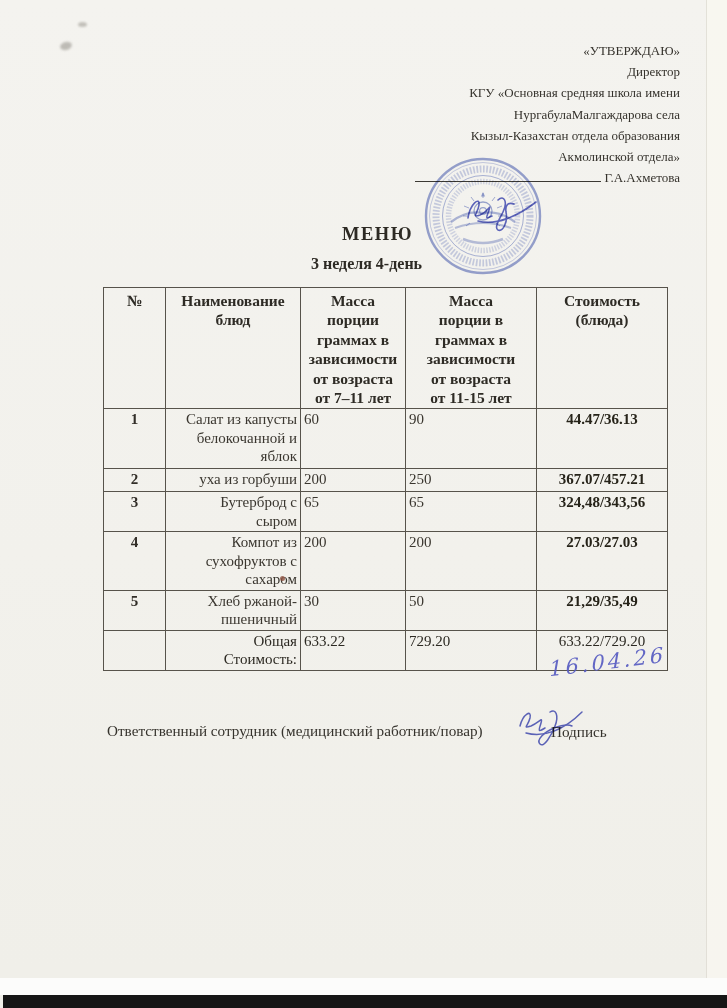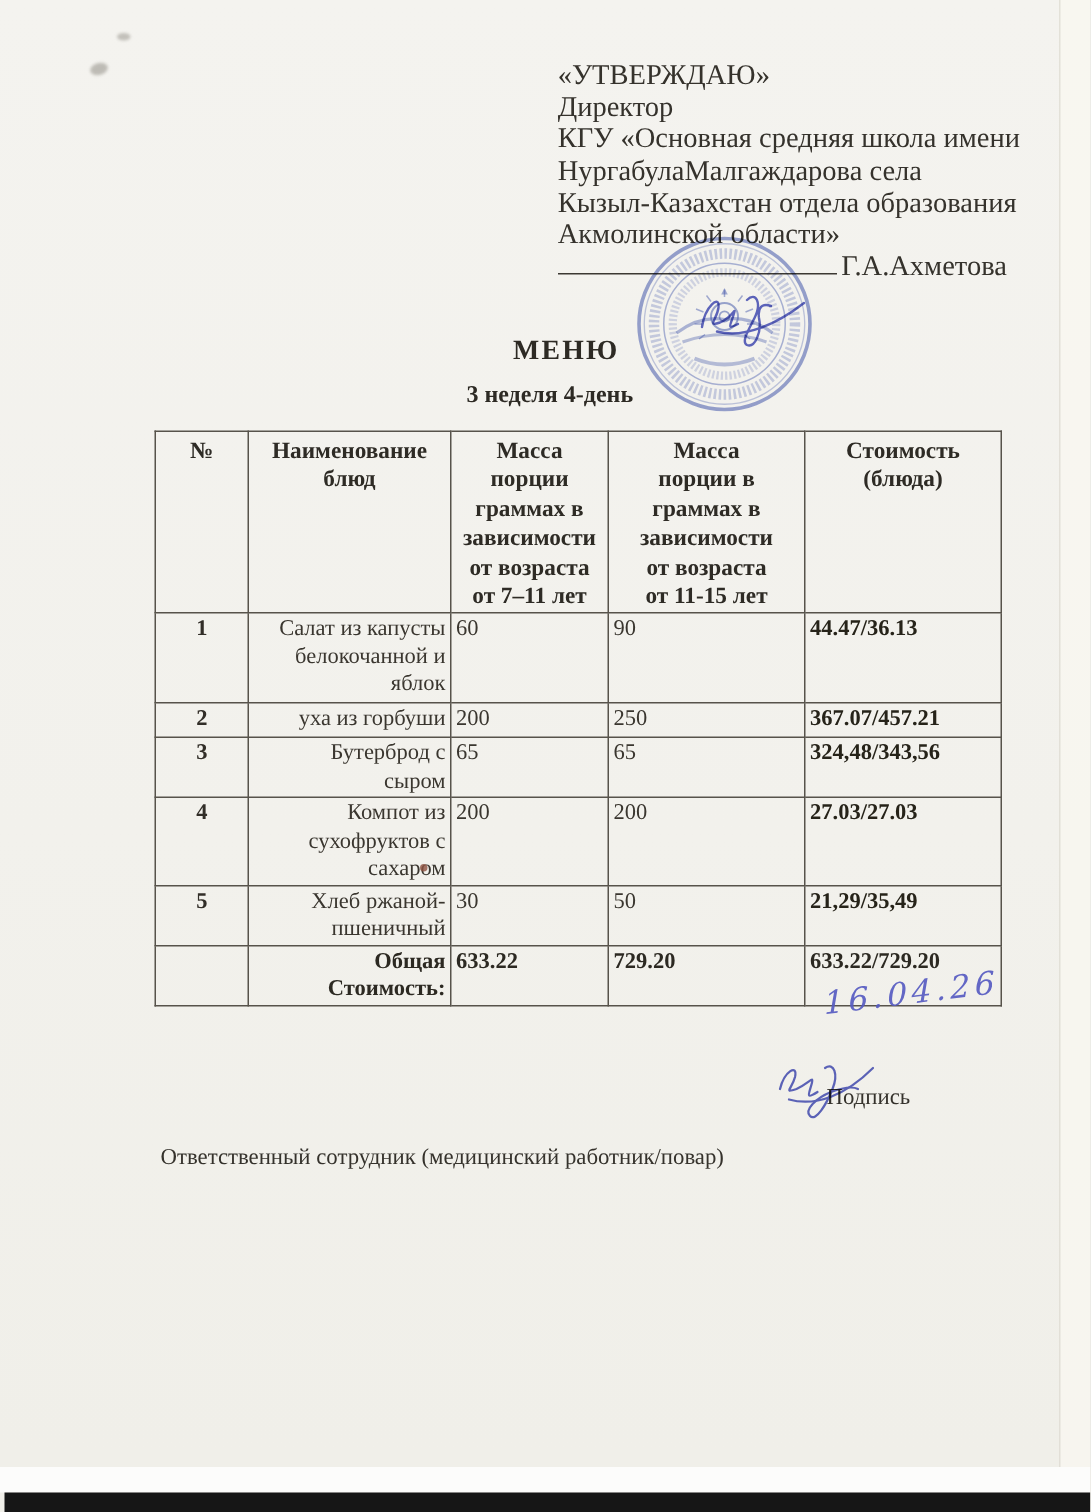--- a/index.html
+++ b/index.html
@@ -16,22 +16,22 @@
   .band-black{position:absolute;left:3px;right:0;bottom:0;height:13px;background:#161616;}
   
   .smudge{position:absolute;background:#9a978f;border-radius:50%;filter:blur(1px);}
   .smudge.a{left:78px;top:22px;width:9px;height:5px;opacity:.55;}
   .smudge.b{left:60px;top:42px;width:12px;height:8px;opacity:.6;transform:rotate(-15deg);}
   .dot-red{position:absolute;left:280px;top:576px;width:5px;height:5px;border-radius:50%;
     background:#8d5140;opacity:.8;}
 
   
   .approval{
-    position:absolute;top:40px;right:47px;text-align:left;
-    font-size:19px;line-height:21.2px;color:#35322c;white-space:nowrap;
+    position:absolute;top:40px;right:47px;text-align:right;
+    font-size:13px;line-height:21.2px;color:#35322c;white-space:nowrap;
   }
   .approval .line{display:block;}
   .sig-row{display:block;}
   .sig-line{display:inline-block;width:186px;height:14px;
     border-bottom:1.2px solid #3c3933;margin-right:3px;vertical-align:baseline;}
 
   .doc-title{position:absolute;left:0;right:0;top:224px;text-align:center;
     transform:translateX(14px);font-size:18.5px;font-weight:bold;letter-spacing:1.5px;color:#2d2a24;}
   .doc-subtitle{position:absolute;left:0;right:0;top:255px;text-align:center;
     transform:translateX(3px);font-size:16px;font-weight:bold;color:#2d2a24;}
@@ -45,51 +45,51 @@
     line-height:19.4px;padding-top:3px;color:#2e2b25;}
   table.menu th .wrap{white-space:pre-line;}
   tr.hrow{height:117px;}
   tr.r1{height:60px;} tr.r2{height:23px;} tr.r3{height:36px;}
   tr.r4{height:57px;} tr.r5{height:38px;} tr.rt{height:34px;}
   td{font-size:15px;line-height:18.5px;color:#3a362f;}
   td.num{text-align:center;font-weight:bold;color:#322e28;}
   td.dish{text-align:right;padding-left:5px;}
   td.dish .dwrap{display:inline-block;max-width:120px;}
   td.mass{text-align:left;}
-  td.cost{font-weight:bold;color:#262319;}
-  tr.rt td{font-weight:bold;color:#2c2922;}
+  td.cost{text-align:center;font-weight:bold;color:#262319;}
+  tr.rt td{font-weight:normal;color:#2c2922;}
   tr.rt td.dish .twrap{white-space:pre-line;}
 
   
   .stamp{position:absolute;left:421px;top:154px;mix-blend-mode:multiply;z-index:5;}
   
   .dir-sign{position:absolute;left:458px;top:188px;mix-blend-mode:multiply;z-index:6;}
   .foot-sign{position:absolute;left:512px;top:700px;mix-blend-mode:multiply;z-index:6;}
 
   
   .hand-date{position:absolute;left:549px;top:650px;font-size:21px;font-style:italic;
     color:#575cc2;letter-spacing:3px;transform:rotate(-7deg) skewX(-6deg);
     font-family:"DejaVu Serif","Liberation Serif",serif;opacity:.92;}
 
   
-  .footer-label{position:absolute;left:107px;top:763px;font-size:15.2px;color:#35322c;white-space:nowrap;}
+  .footer-label{position:absolute;left:107px;top:722px;font-size:15.2px;color:#35322c;white-space:nowrap;}
   .footer-caption{position:absolute;left:551px;top:723px;font-size:15.2px;color:#35322c;}
 </style>
 </head>
 <body>
 
 <div class="page">
 
   <div class="approval">
     <span class="line">«УТВЕРЖДАЮ»</span>
     <span class="line">Директор</span>
     <span class="line">КГУ «Основная средняя школа имени</span>
     <span class="line">НургабулаМалгаждарова села</span>
     <span class="line">Кызыл-Казахстан отдела образования</span>
-    <span class="line">Акмолинской области»</span>
+    <span class="line">Акмолинской отдела»</span>
     <span class="sig-row"><span class="sig-line"></span><span>Г.А.Ахметова</span></span>
   </div>
 
   <svg class="stamp" width="124" height="124" viewBox="0 0 124 124">
     <g fill="none" stroke="#3e55b4">
       <circle cx="62" cy="62" r="57" stroke-width="2.4" opacity=".52"></circle>
       <circle cx="62" cy="62" r="53.5" stroke-width=".9" opacity=".3"></circle>
       <circle cx="62" cy="62" r="40.5" stroke-width="1" opacity=".42"></circle>
       <circle cx="62" cy="62" r="47" stroke-width="7" opacity=".26" stroke-dasharray="1.7 1.6"></circle>
       <circle cx="62" cy="62" r="34.5" stroke-width="5.5" opacity=".2" stroke-dasharray="1.5 1.4"></circle>

